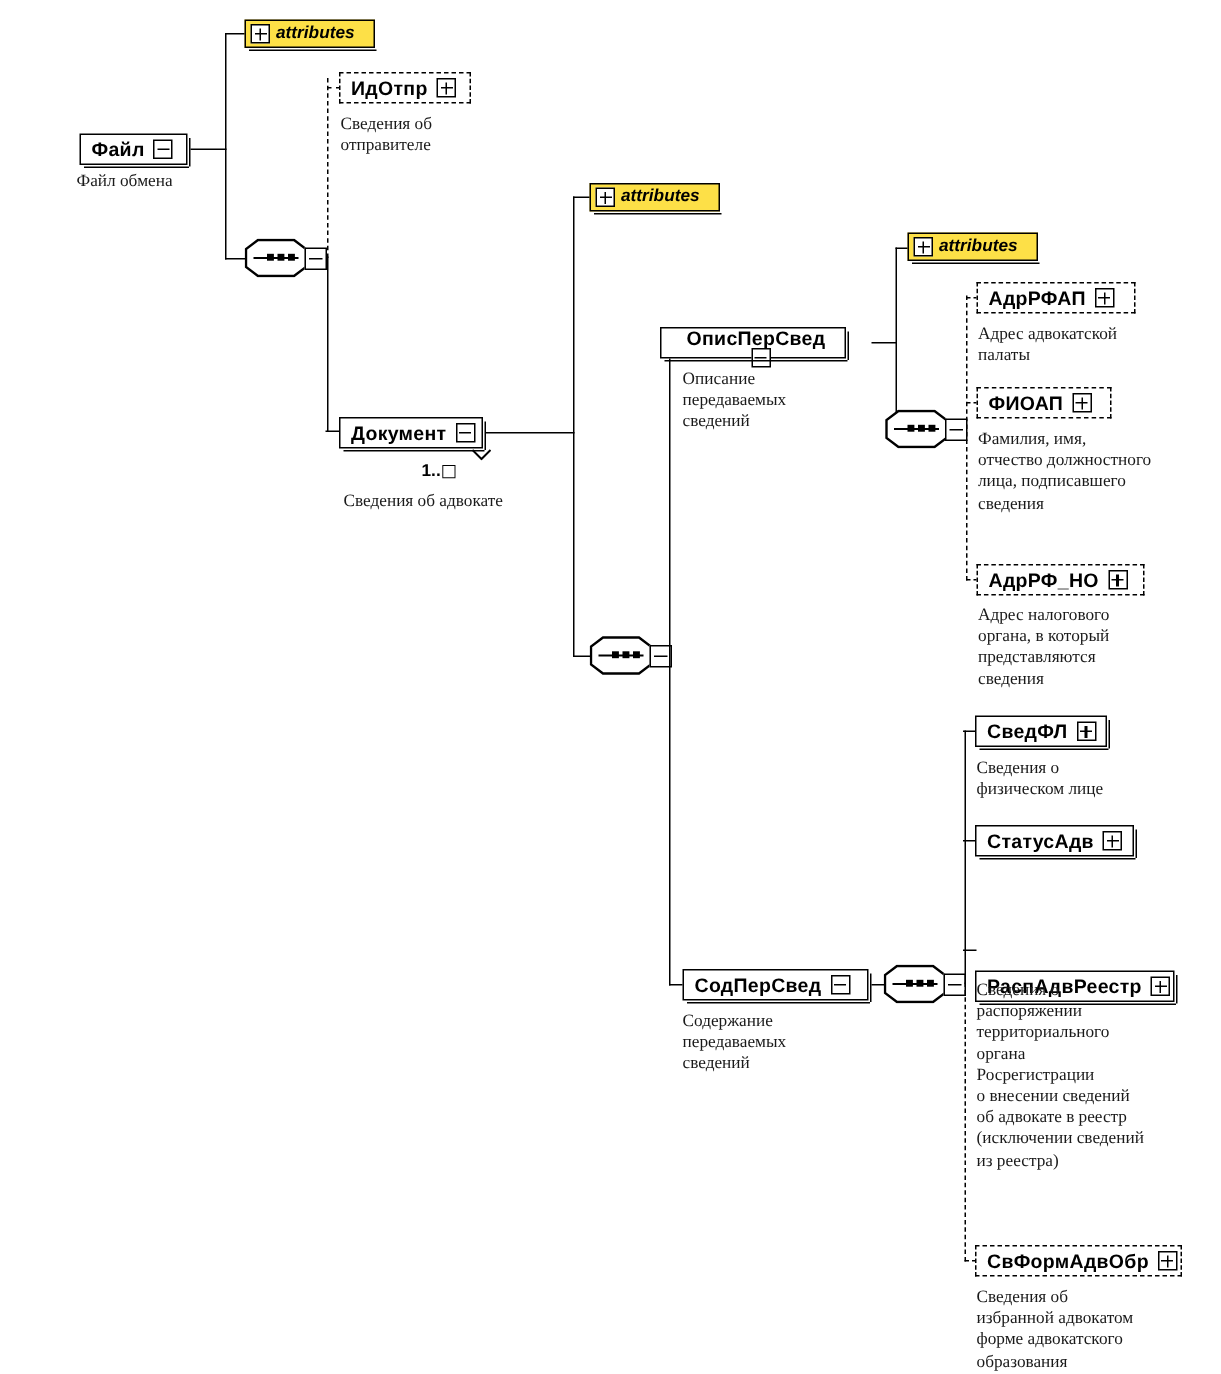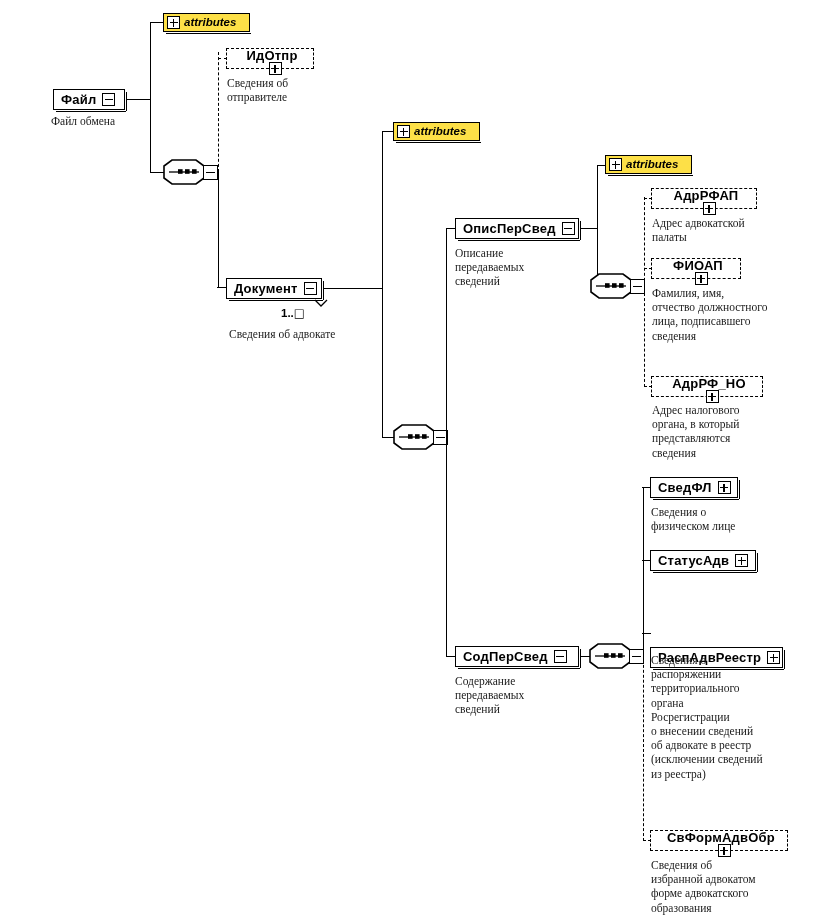--- a/index.html
+++ b/index.html
@@ -14,21 +14,21 @@
   .node{
     position:absolute;
     box-sizing:border-box;
     background:#fff;
     display:flex;align-items:center;
     height:21px;
     padding:0 3px 0 7px;
     white-space:nowrap;
   }
   .node.required{border:1.6px solid #000;}
-  .node.optional{border:1.6px dashed #000;flex-direction:column;}
+  .node.optional{border:1.6px dashed #000;}
   .node .nm{
     font-weight:bold;
     font-size:13px;
     letter-spacing:.2px;
     line-height:1;
   }
   
   .node.required::after{
     content:"";position:absolute;left:2px;right:-2px;bottom:-3px;height:1.4px;background:#000;
   }
@@ -167,21 +167,21 @@
       <rect x="22" y="10.2" width="4.6" height="4.6" fill="#000"></rect>
       <rect x="29" y="10.2" width="4.6" height="4.6" fill="#000"></rect>
     </svg>
   </div>
   <div class="stub" style="left:433px;top:430px;"></div>
 
   <div class="ln lnv" style="left:446px;top:228px;height:429px;"></div>
   <div class="ln lnh" style="left:446px;top:228px;width:10px;"></div>
   <div class="ln lnh" style="left:446px;top:655.5px;width:10px;"></div>
 
-  <div class="node required" style="left:455px;top:218px;width:124px;">
+  <div class="node required" style="left:440px;top:218px;width:124px;flex-direction:column;">
     <span class="nm">ОписПерСвед</span>
     <span class="tog"></span>
   </div>
   <div class="cap" style="left:455px;top:246px;width:130px;">Описание
 передаваемых
 сведений</div>
 
   <div class="ln lnh" style="left:581px;top:227.5px;width:17px;"></div>
   <div class="ln lnv" style="left:597px;top:165px;height:122px;"></div>
   <div class="ln lnh" style="left:597px;top:165px;width:9px;"></div>

